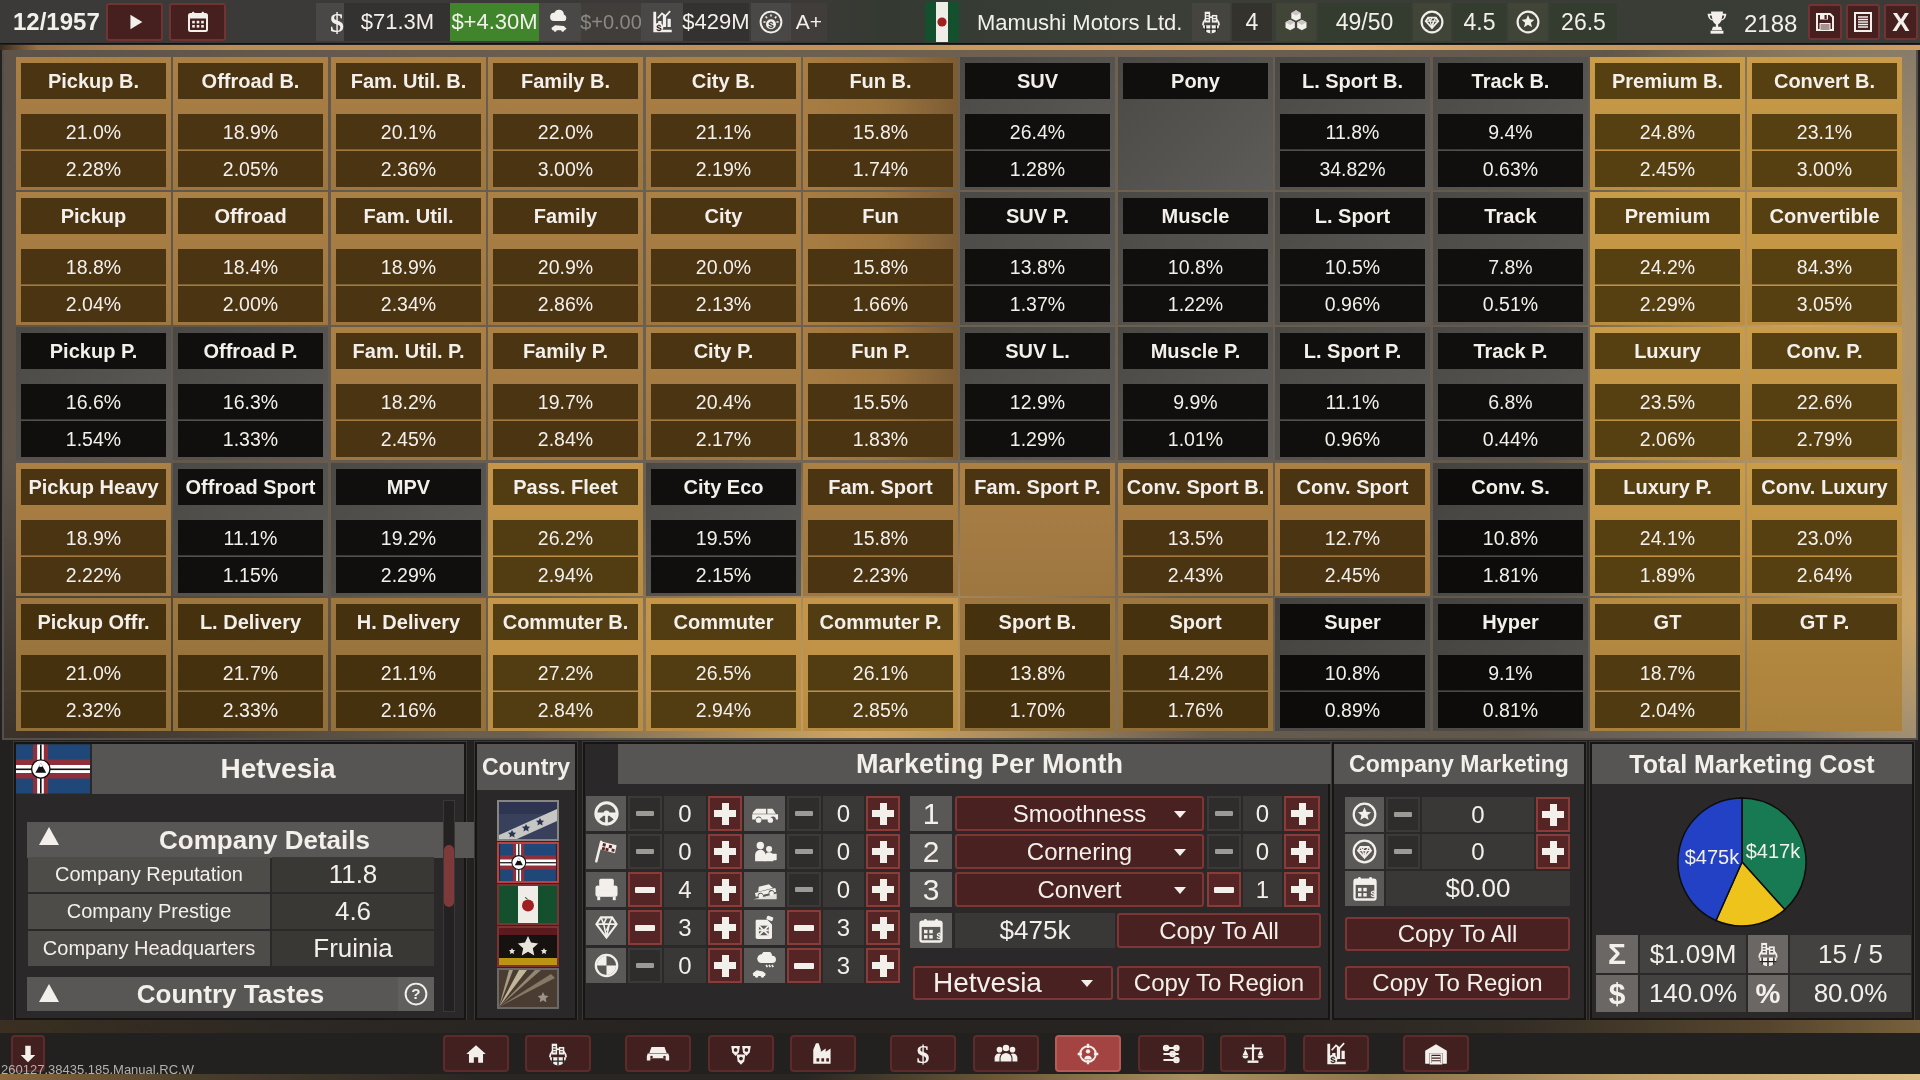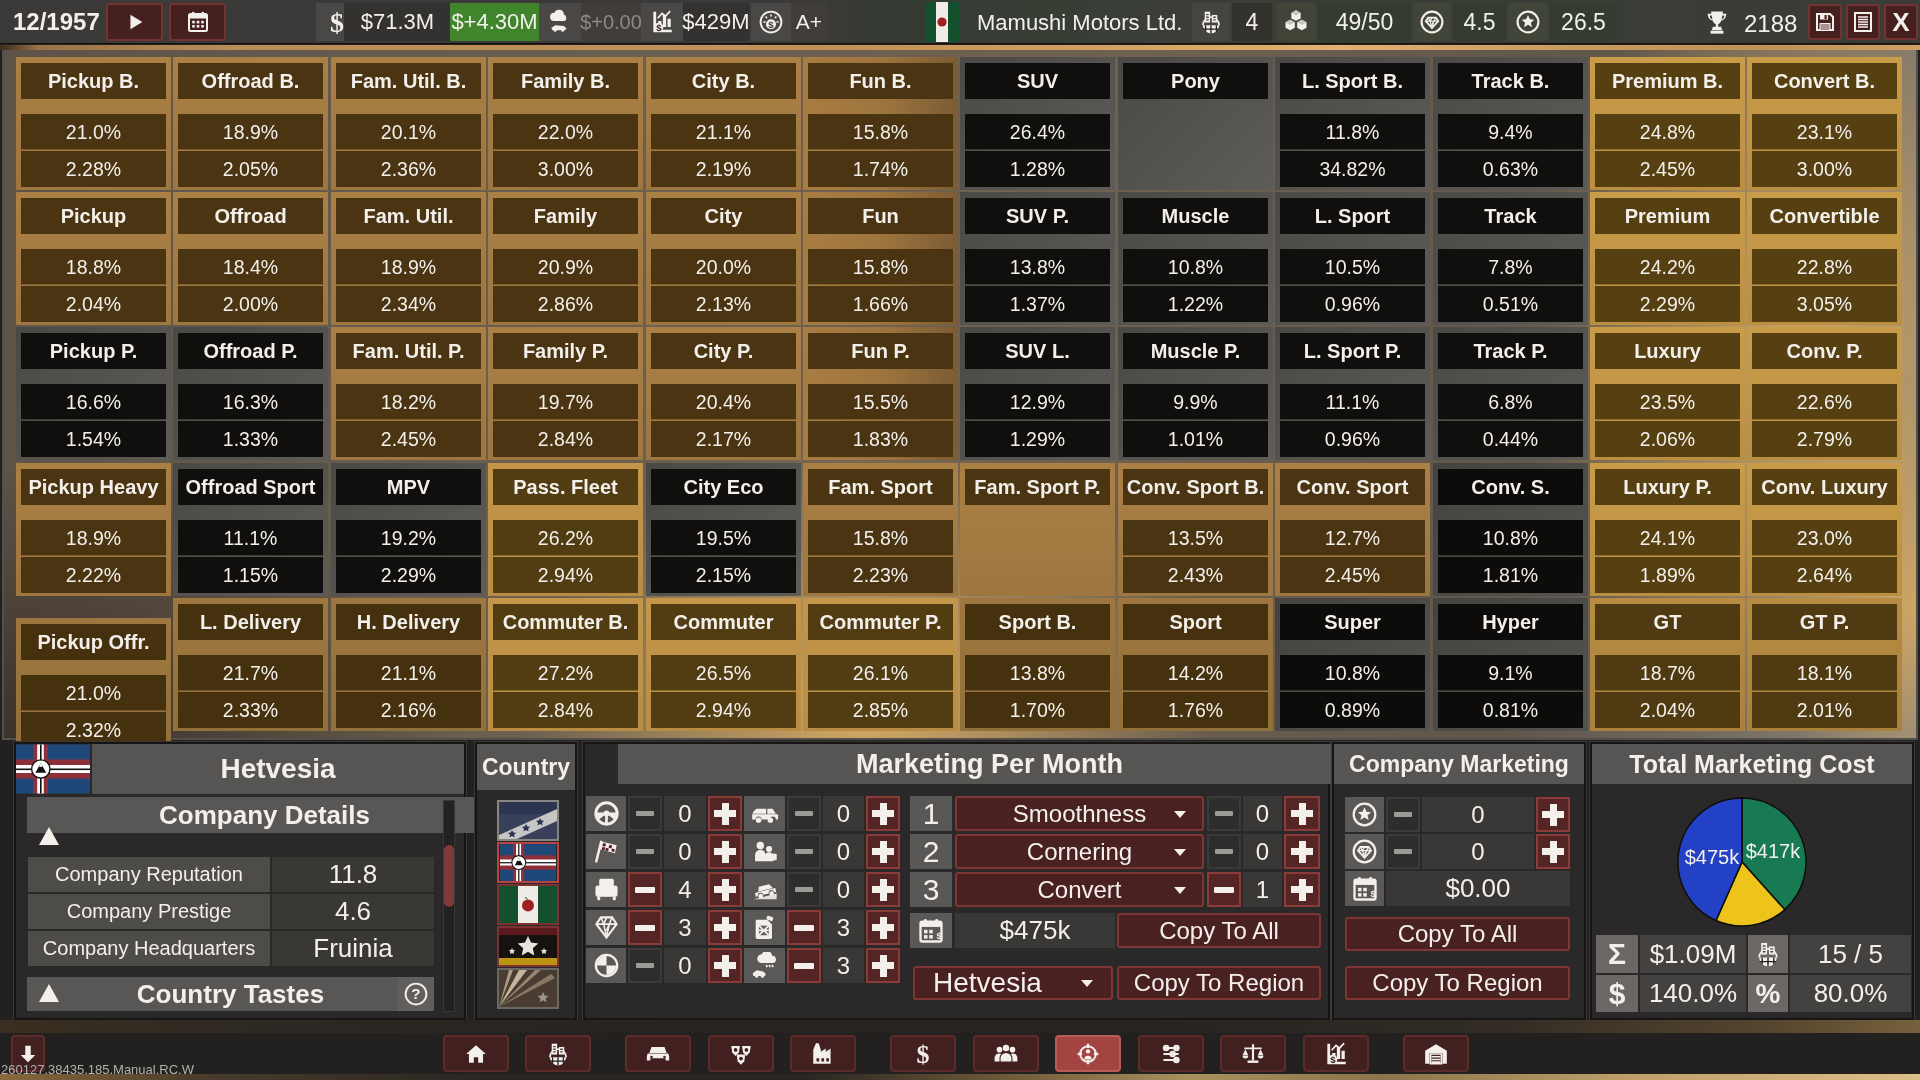--- a/index.html
+++ b/index.html
@@ -340,21 +340,21 @@
 <div class="cell gb" style="left:1590px;top:192px">
     <div class="ch">Premium</div>
     <div class="cv">
       <div class="v1">24.2%</div>
       <div class="v2">2.29%</div>
     </div>
   </div>
 <div class="cell gb" style="left:1747px;top:192px">
     <div class="ch">Convertible</div>
     <div class="cv">
-      <div class="v1">22.8%</div>
+      <div class="v1">84.3%</div>
       <div class="v2">3.05%</div>
     </div>
   </div>
 <div class="cell d" style="left:16px;top:327px">
     <div class="ch">Pickup P.</div>
     <div class="cv">
       <div class="v1">16.6%</div>
       <div class="v2">1.54%</div>
     </div>
   </div>
@@ -508,21 +508,21 @@
       <div class="v2">1.89%</div>
     </div>
   </div>
 <div class="cell gb" style="left:1747px;top:463px">
     <div class="ch">Conv. Luxury</div>
     <div class="cv">
       <div class="v1">23.0%</div>
       <div class="v2">2.64%</div>
     </div>
   </div>
-<div class="cell gd" style="left:16px;top:618px">
+<div class="cell gd" style="left:16px;top:598px">
     <div class="ch">Pickup Offr.</div>
     <div class="cv">
       <div class="v1">21.0%</div>
       <div class="v2">2.32%</div>
     </div>
   </div>
 <div class="cell gd" style="left:173px;top:598px">
     <div class="ch">L. Delivery</div>
     <div class="cv">
       <div class="v1">21.7%</div>
@@ -587,40 +587,36 @@
   </div>
 <div class="cell gb2" style="left:1590px;top:598px">
     <div class="ch">GT</div>
     <div class="cv">
       <div class="v1">18.7%</div>
       <div class="v2">2.04%</div>
     </div>
   </div>
 <div class="cell gb2" style="left:1747px;top:598px">
     <div class="ch">GT P.</div>
-    <div class="cv">
-      <div class="v1">18.1%</div>
-      <div class="v2">2.01%</div>
-    </div>
   </div>
 <div class="panel" style="left:14px;width:452px"></div>
 <div class="abs" style="left:16px;top:744px;width:74px;height:50px"><svg width="74" height="50" viewBox="0 0 74 49" xmlns="http://www.w3.org/2000/svg">
 <rect width="74" height="49" fill="#1f4878"></rect>
 <rect y="15" width="74" height="19" fill="#8f2f3a"></rect>
 <rect y="20.5" width="74" height="8" fill="#fff"></rect>
 <rect y="24" width="74" height="1.6" fill="#111"></rect>
 <rect x="17" width="15" height="49" fill="#8f2f3a"></rect>
 <rect x="21.2" width="6.6" height="49" fill="#fff"></rect>
 <rect x="24" width="1.6" height="49" fill="#111"></rect>
 <circle cx="24.8" cy="24.6" r="9.2" fill="#fff" stroke="#111" stroke-width="1.4"></circle>
 <path d="M24.8 18.5l5.4 9.8H19.4z" fill="#111"></path>
 <path d="M24.8 18.5l1.8 3.2a3 3 0 0 1-3.6 0z" fill="#fff"></path>
 </svg></div>
 <div class="tbar" style="left:92px;top:744px;width:372px;height:50px;font-size:28px">Hetvesia</div>
-<div class="tbar" style="left:27px;top:797px;width:475px;height:36px;font-size:26px;background:#595755">Company Details</div>
+<div class="tbar" style="left:27px;top:822px;width:475px;height:36px;font-size:26px;background:#595755">Company Details</div>
 <div class="abs" style="left:39px;top:827px;width:0;height:0;border-left:10px solid transparent;border-right:10px solid transparent;border-bottom:18px solid #f3f0ec"></div>
 <div class="abs" style="left:28px;top:857px;width:242px;height:35px;background:#4e4c49;display:flex;align-items:center;justify-content:center;font-size:20px">Company Reputation</div>
 <div class="abs" style="left:272px;top:857px;width:162px;height:35px;background:#3a3835;display:flex;align-items:center;justify-content:center;font-size:26px">11.8</div>
 <div class="abs" style="left:28px;top:894px;width:242px;height:35px;background:#4e4c49;display:flex;align-items:center;justify-content:center;font-size:20px">Company Prestige</div>
 <div class="abs" style="left:272px;top:894px;width:162px;height:35px;background:#3a3835;display:flex;align-items:center;justify-content:center;font-size:26px">4.6</div>
 <div class="abs" style="left:28px;top:931px;width:242px;height:35px;background:#4e4c49;display:flex;align-items:center;justify-content:center;font-size:20px">Company Headquarters</div>
 <div class="abs" style="left:272px;top:931px;width:162px;height:35px;background:#3a3835;display:flex;align-items:center;justify-content:center;font-size:26px">Fruinia</div>
 <div class="tbar" style="left:27px;top:977px;width:407px;height:34px;font-size:26px;background:#595755">Country Tastes</div>
 <div class="abs" style="left:39px;top:984px;width:0;height:0;border-left:10px solid transparent;border-right:10px solid transparent;border-bottom:18px solid #f3f0ec"></div>
 <div class="abs" style="left:398px;top:977px;width:36px;height:34px;background:#615f5d;display:flex;align-items:center;justify-content:center">

